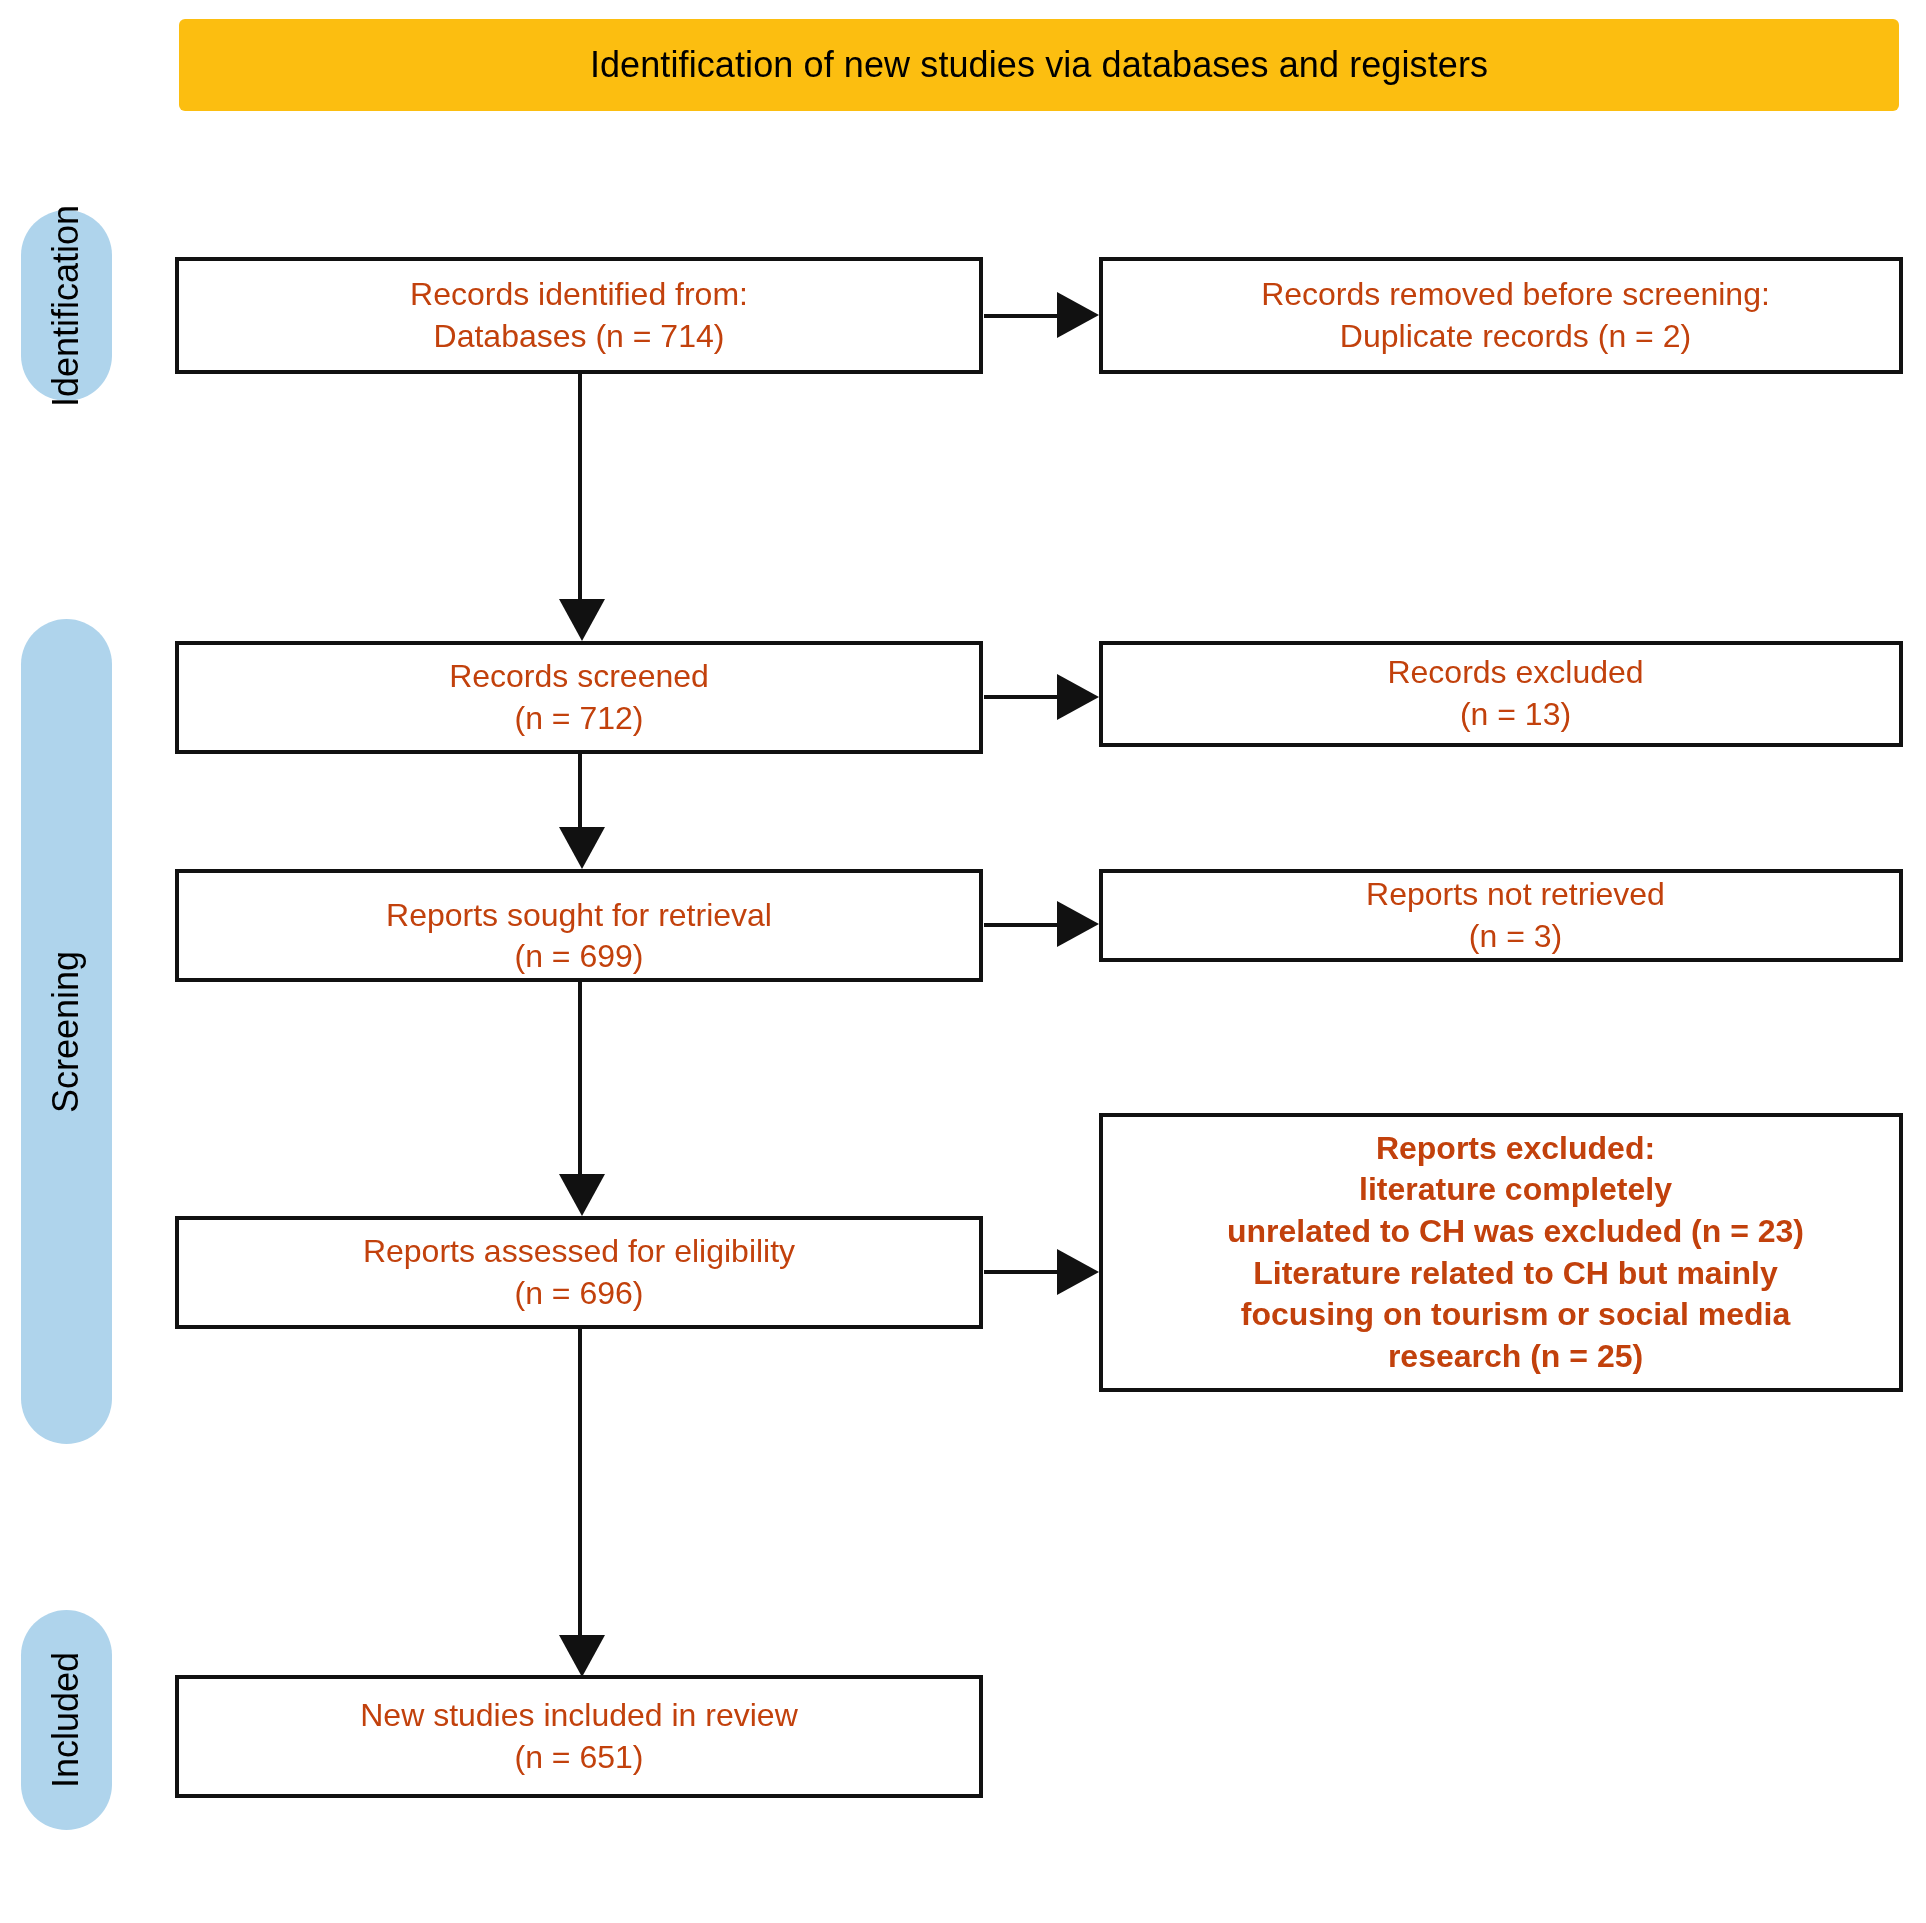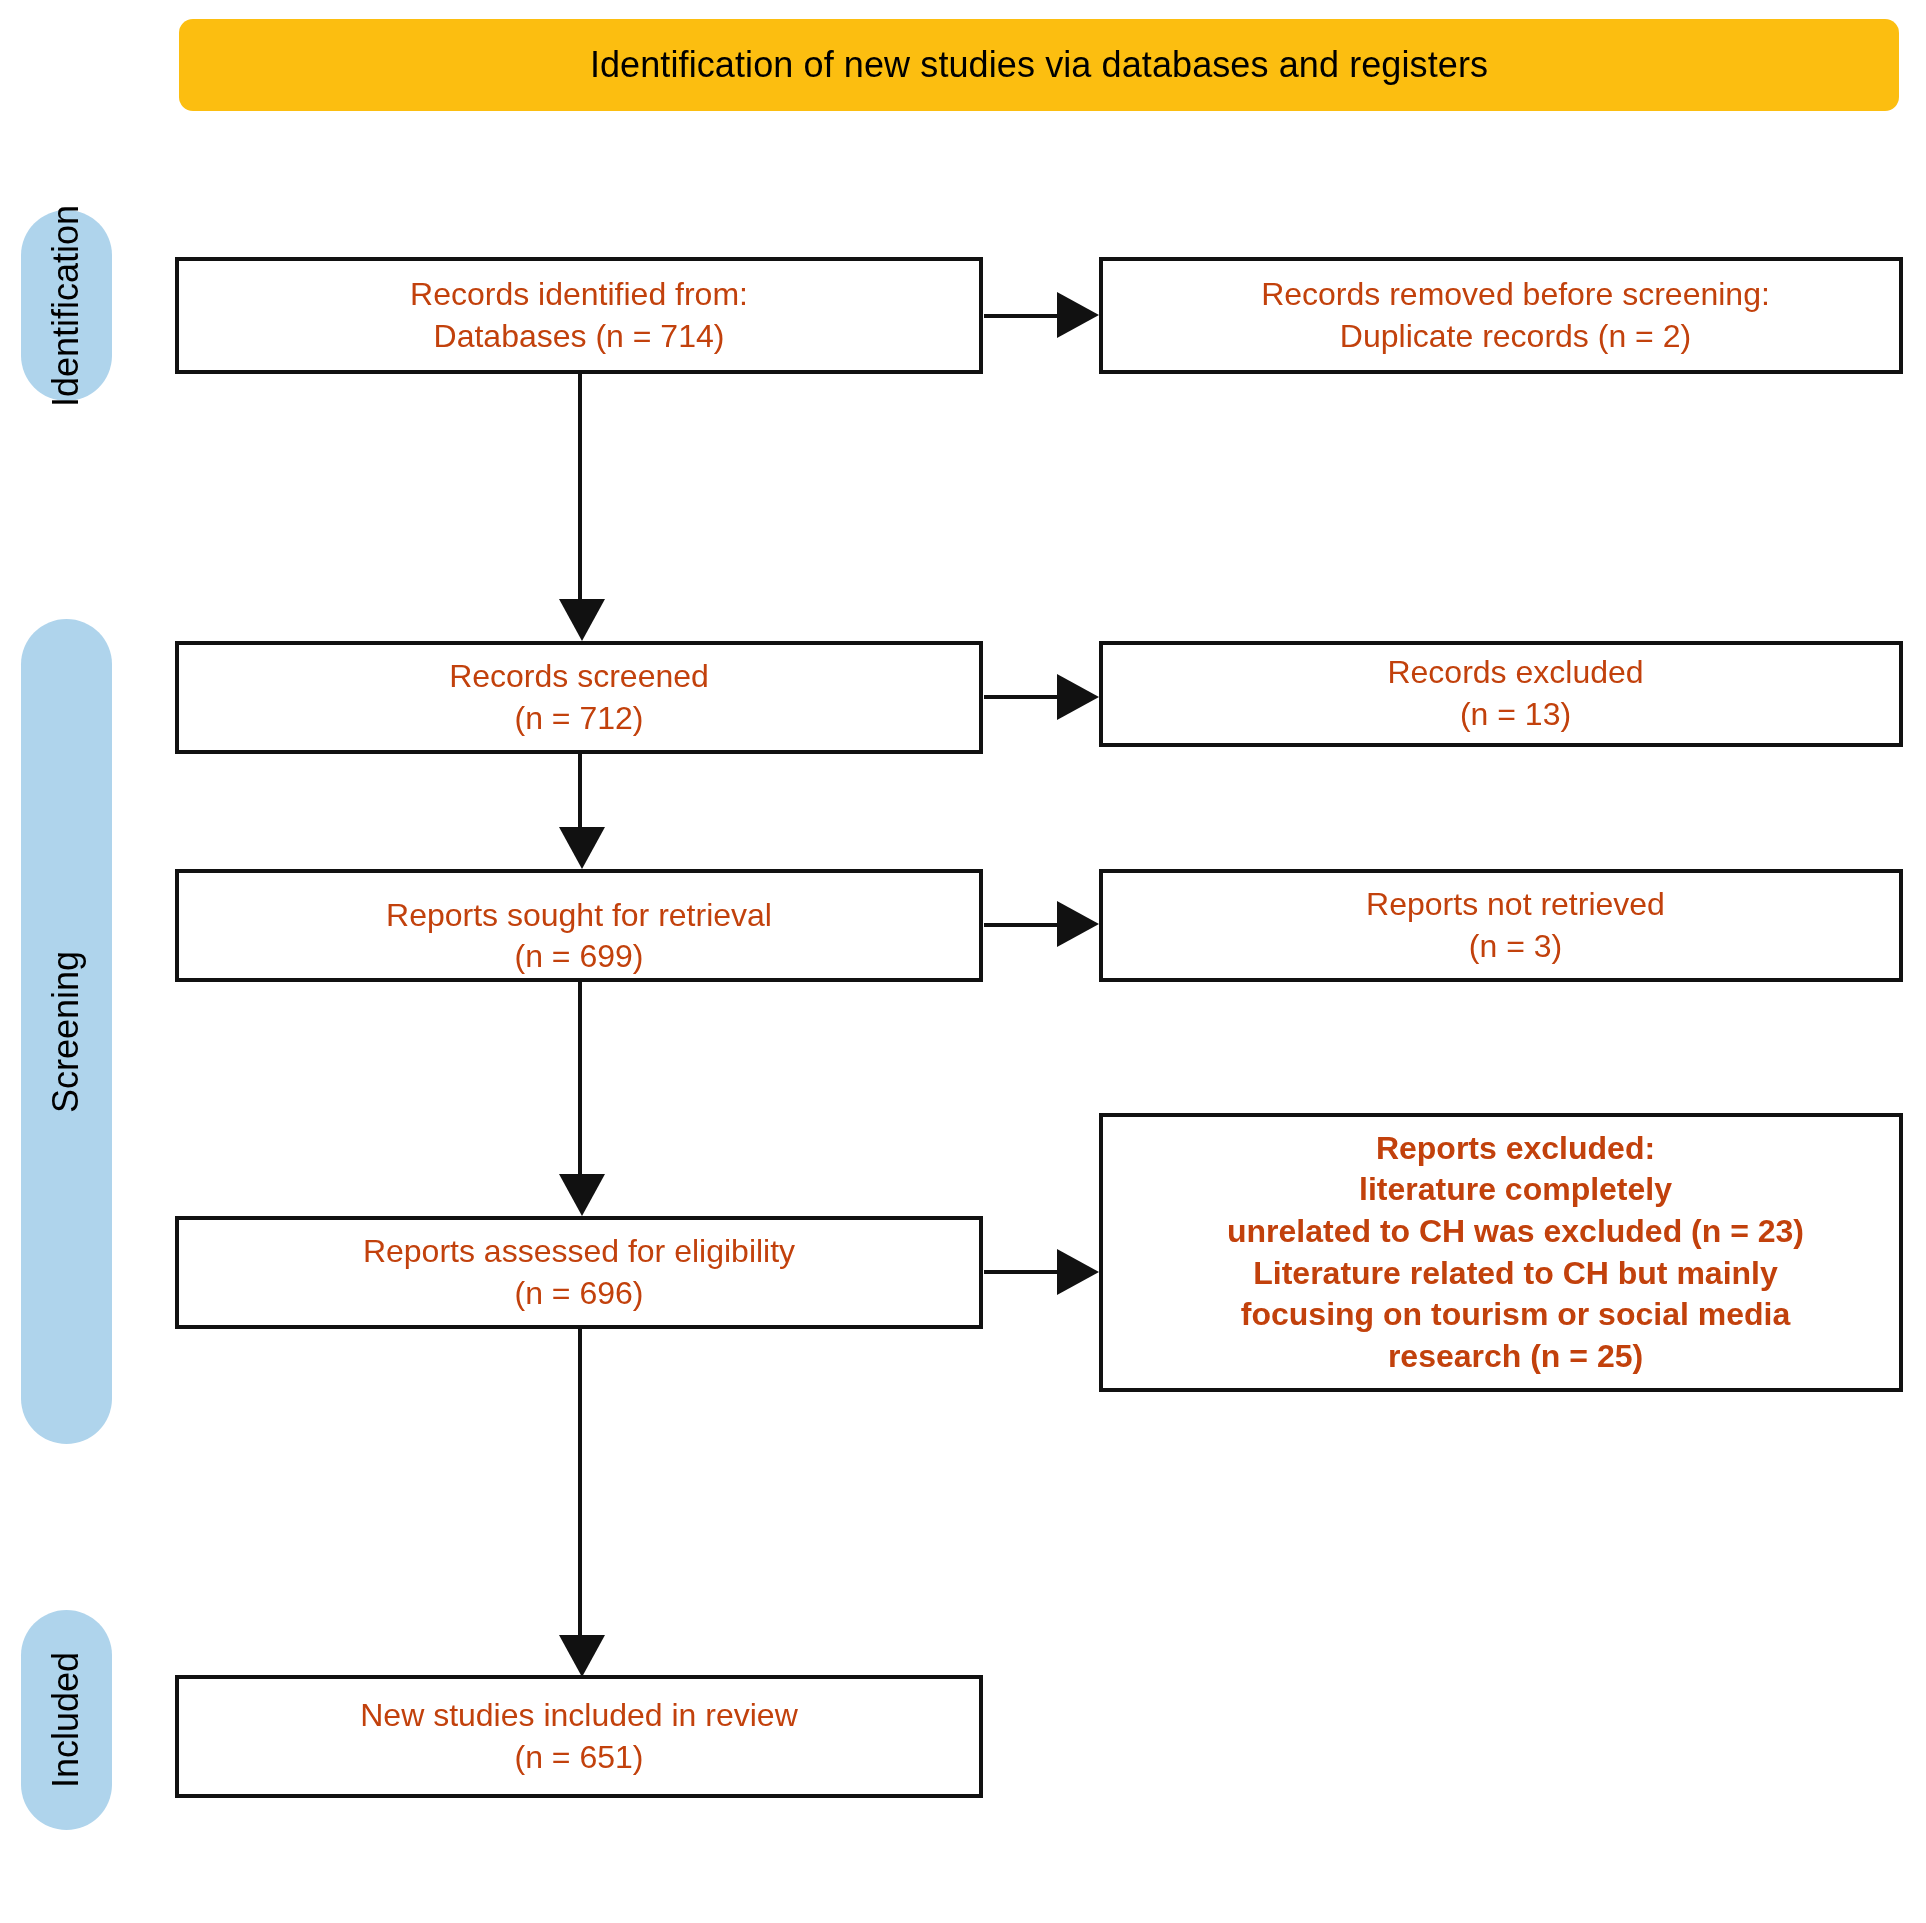--- a/index.html
+++ b/index.html
@@ -4,21 +4,21 @@
 <style>
   html,body{margin:0;padding:0;background:#ffffff;}
   body{width:1926px;height:1923px;position:relative;
        font-family:"Liberation Sans","DejaVu Sans",sans-serif;
        color:#000000;overflow:hidden;}
 
   #stage{position:absolute;left:0;top:0;width:1926px;height:1923px;}
 
   
   .banner{position:absolute;left:179px;top:18.6px;width:1720px;height:92px;
-          background:#FCBE10;border-radius:14px;
+          background:#FCBE10;border-radius:6px;
           display:flex;align-items:center;justify-content:center;}
   .banner-text{font-size:36px;line-height:1.1;color:#000;letter-spacing:0.1px;
                text-align:center;white-space:nowrap;}
 
   
   .pill{position:absolute;left:20.6px;width:91px;background:#AFD4EC;
         border-radius:46px;}
   .pill-label{position:absolute;left:20.6px;width:91px;
               display:flex;align-items:center;justify-content:center;
               font-size:36px;line-height:1;color:#000;white-space:nowrap;
@@ -40,21 +40,21 @@
   .box-text{font-size:32px;line-height:1.30;color:#c2410c;padding:0 12.7px;}
 
   .col-left{left:175px;width:808px;}
   .col-right{left:1099px;width:804px;padding-left:29px;}
 
   #box-identified   {top:257px;height:117px;}
   #box-removed      {top:257px;height:117px;}
   #box-screened     {top:641px;height:113px;}
   #box-excluded     {top:641px;height:106px;}
   #box-sought       {top:869px;height:113px;align-items:flex-end;}
-  #box-notretrieved {top:869px;height:113px;align-items:center;}
+  #box-notretrieved {top:869px;height:93px;align-items:center;}
   #box-assessed     {top:1216px;height:113px;}
   #box-reports-excluded{top:1113px;height:279px;font-weight:bold;}
   #box-included     {top:1675px;height:123px;}
 
   
   .vline{position:absolute;width:4.4px;background:#111111;left:578px;}
   .hline{position:absolute;height:4.4px;background:#111111;}
 
   .arrow-down{position:absolute;width:0;height:0;left:559px;
               border-left:23.5px solid transparent;

